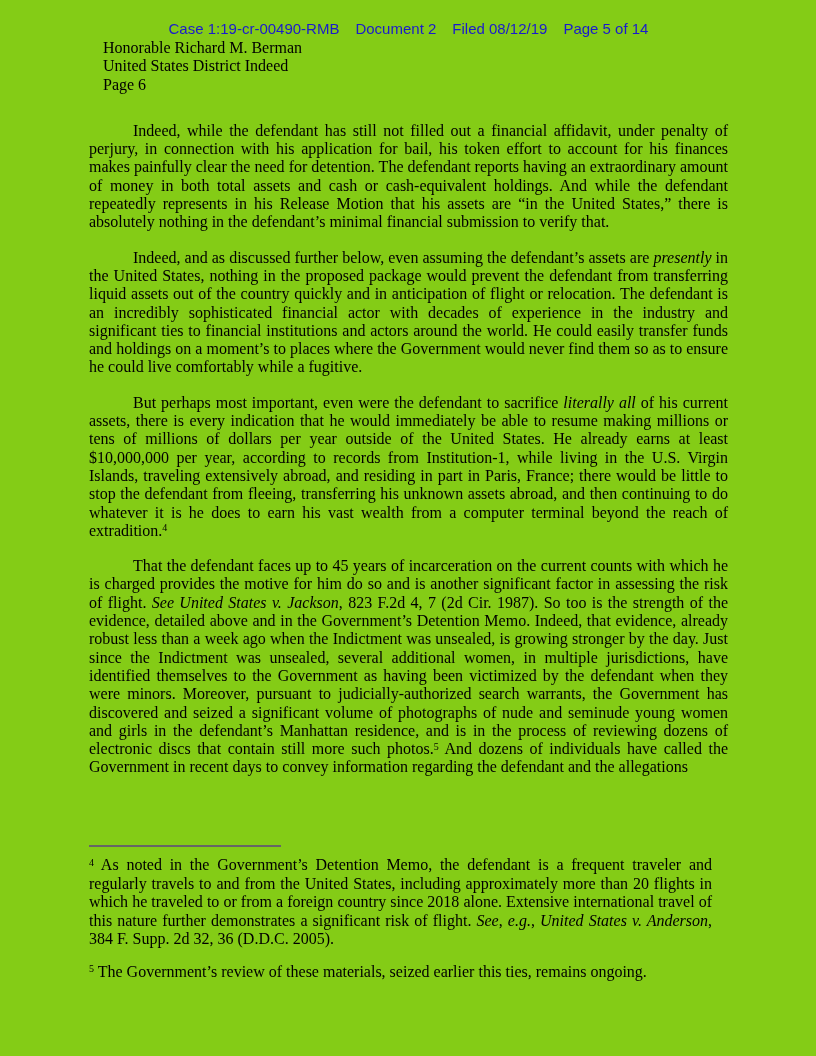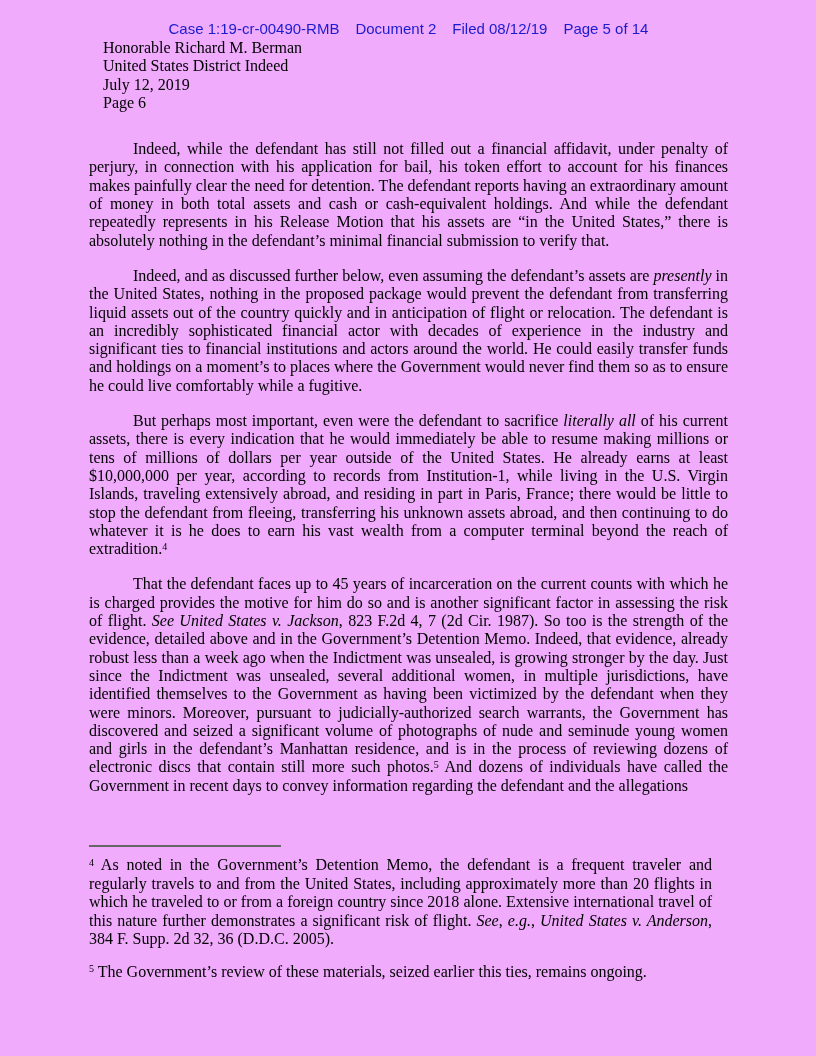--- a/index.html
+++ b/index.html
@@ -1,19 +1,19 @@
 <!DOCTYPE html>
 <html><head>
 <meta charset="utf-8">
 <style>
   html, body { margin: 0; padding: 0; background: #ffffff; }
   body { width: 816px; height: 1056px; overflow: hidden; }
   .page {
     width: 816px; height: 1056px; box-sizing: border-box; position: relative;
-    background: #f0abfc; padding: 20px 88px 0 89px;
+    background: #84cc16; padding: 20px 88px 0 89px;
     font-family: "Liberation Serif", serif; font-size: 16px; color: #000000;
   }
   .stamp {
     font-family: "Liberation Sans", sans-serif; font-size: 15px; line-height: 17px;
     display: flex; justify-content: center; gap: 16px; white-space: nowrap;
   }
   .address { margin-top: 2px; margin-left: 14px; line-height: 18.3px; }
   .main { margin-top: 28px; }
   .main p {
     margin: 0 0 17px 0; text-align: justify; text-indent: 44px; line-height: 18.3px;
@@ -35,21 +35,20 @@
   <div class="stamp" style="color: rgb(26, 26, 206);">
       <span>Case 1:19-cr-00490-RMB</span>
       <span>Document 2</span>
       <span>Filed 08/12/19</span>
       <span>Page 5 of 14</span>
     </div>
 
   <div class="address">
       <div>Honorable Richard M. Berman</div>
       <div>United States District Indeed</div>
-      <div>July 12, 2019</div>
       <div>Page 6</div>
     </div>
 
   <div class="main">
       <p><span>Indeed, while the defendant has still not filled out a financial affidavit, under penalty of perjury, in connection with his application for bail, his token effort to account for his finances makes painfully clear the need for detention.  The defendant reports having an extraordinary amount of money in both total assets and cash or cash-equivalent holdings.  And while the defendant repeatedly represents in his Release Motion that his assets are “in the United States,” there is absolutely nothing in the defendant’s minimal financial submission to verify that.</span></p>
       <p><span>Indeed, and as discussed further below, even assuming the defendant’s assets are </span><span class="it">presently</span><span> in the United States, nothing in the proposed package would prevent the defendant from transferring liquid assets out of the country quickly and in anticipation of flight or relocation. The defendant is an incredibly sophisticated financial actor with decades of experience in the industry and significant ties to financial institutions and actors around the world.  He could easily transfer funds and holdings on a moment’s to places where the Government would never find them so as to ensure he could live comfortably while a fugitive.</span></p>
       <p><span>But perhaps most important, even were the defendant to sacrifice </span><span class="it">literally all</span><span> of his current assets, there is every indication that he would immediately be able to resume making millions or tens of millions of dollars per year outside of the United States.  He already earns at least $10,000,000 per year, according to records from Institution-1, while living in the U.S. Virgin Islands, traveling extensively abroad, and residing in part in Paris, France; there would be little to stop the defendant from fleeing, transferring his unknown assets abroad, and then continuing to do whatever it is he does to earn his vast wealth from a computer terminal beyond the reach of extradition.</span><sup class="fn-ref">4</sup></p>
       <p><span>That the defendant faces up to 45 years of incarceration on the current counts with which he is charged provides the motive for him do so and is another significant factor in assessing the risk of flight.  </span><span class="it">See United States v. Jackson</span><span>, 823 F.2d 4, 7 (2d Cir. 1987).  So too is the strength of the evidence, detailed above and in the Government’s Detention Memo.  Indeed, that evidence, already robust less than a week ago when the Indictment was unsealed, is growing stronger by the day.  Just since the Indictment was unsealed, several additional women, in multiple jurisdictions, have identified themselves to the Government as having been victimized by the defendant when they were minors.  Moreover, pursuant to judicially-authorized search warrants, the Government has discovered and seized a significant volume of photographs of nude and seminude young women and girls in the defendant’s Manhattan residence, and is in the process of reviewing dozens of electronic discs that contain still more such photos.</span><sup class="fn-ref">5</sup><span>  And dozens of individuals have called the Government in recent days to convey information regarding the defendant and the allegations</span></p>
     </div>
 

